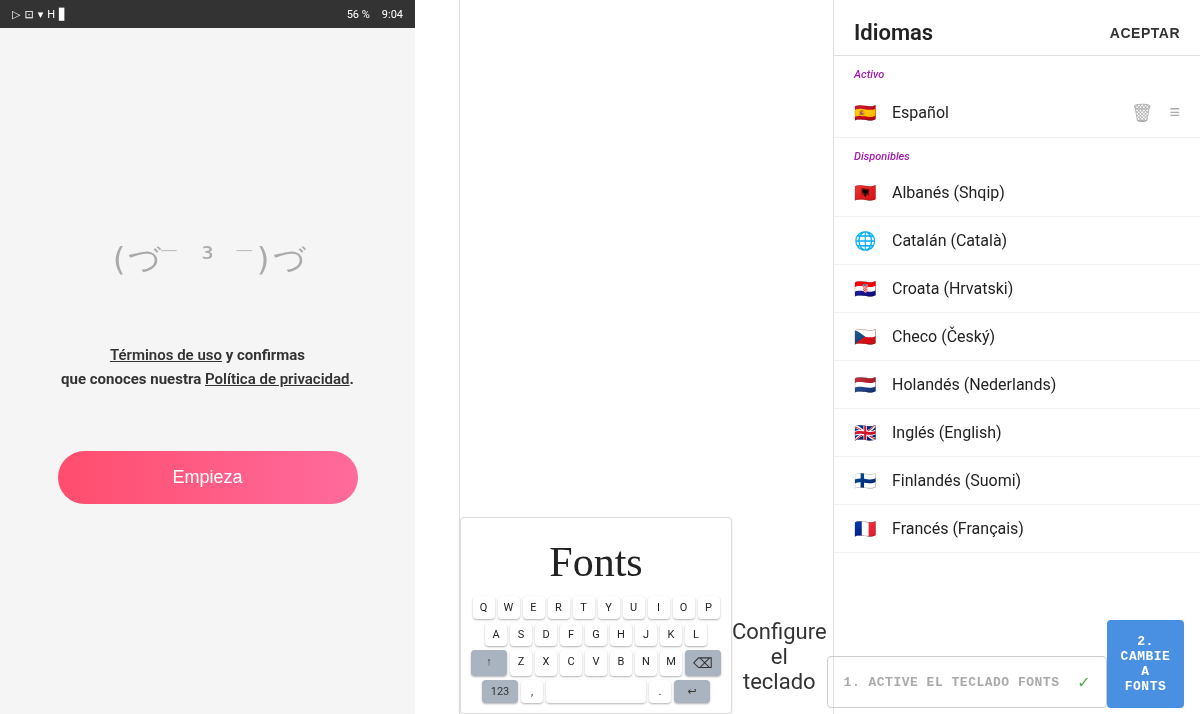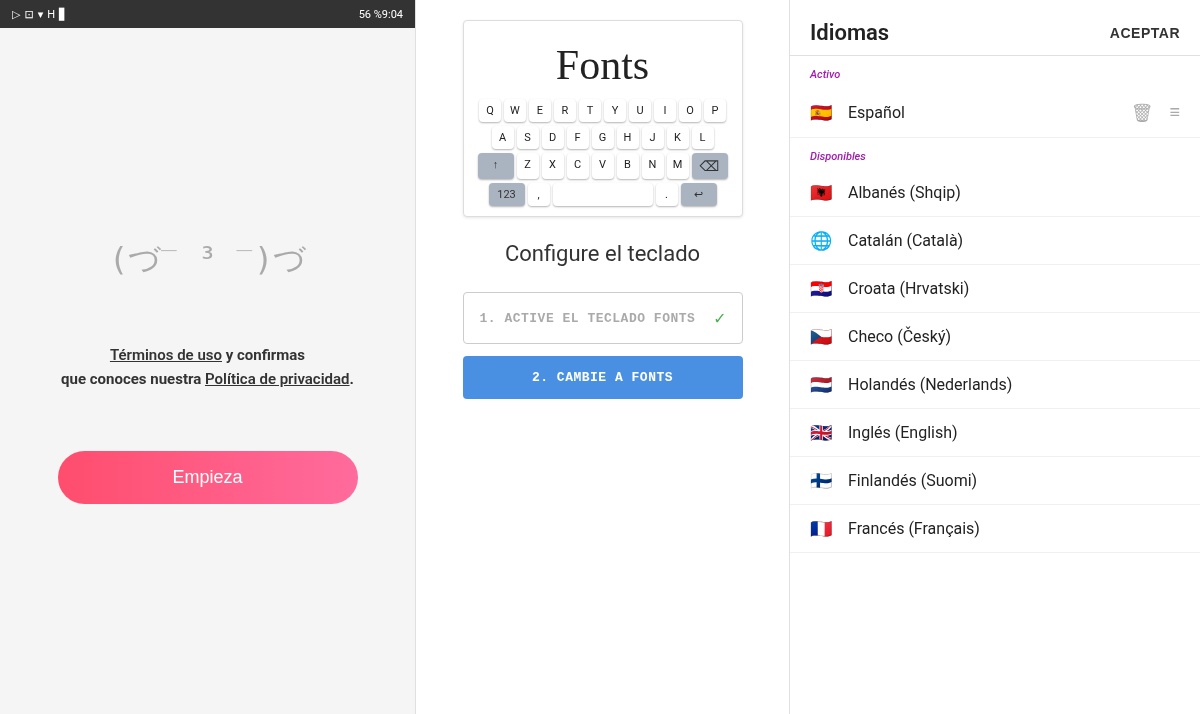--- a/index.html
+++ b/index.html
@@ -42,21 +42,21 @@
 
     .status-bar-left {
       display: flex;
       align-items: center;
       gap: 4px;
     }
 
     .status-bar-right {
       display: flex;
       align-items: center;
-      gap: 0;
+      gap: 12px;
       font-size: 11px;
     }
 
     .emoji-art {
       font-size: 32px;
       margin-top: 30px;
       margin-bottom: 40px;
       color: #aaa;
       font-family: monospace;
       line-height: 1.2;
@@ -89,25 +89,25 @@
       width: 300px;
       text-align: center;
     }
 
     
     .panel-keyboard {
       width: 375px;
       height: 714px;
       background: #fff;
       display: flex;
-      flex-direction: column;
-      align-items: center;
+      align-items: flex-end;
       border-left: 1px solid #e0e0e0;
       border-right: 1px solid #e0e0e0;
       padding-top: 10px;
+      margin-left: 44px;
     }
 
     .keyboard-preview-box {
       width: 280px;
       background: white;
       border: 1px solid #ddd;
       border-radius: 4px;
       padding: 20px 10px 10px;
       margin-top: 10px;
       box-shadow: 0 1px 3px rgba(0,0,0,0.1);

